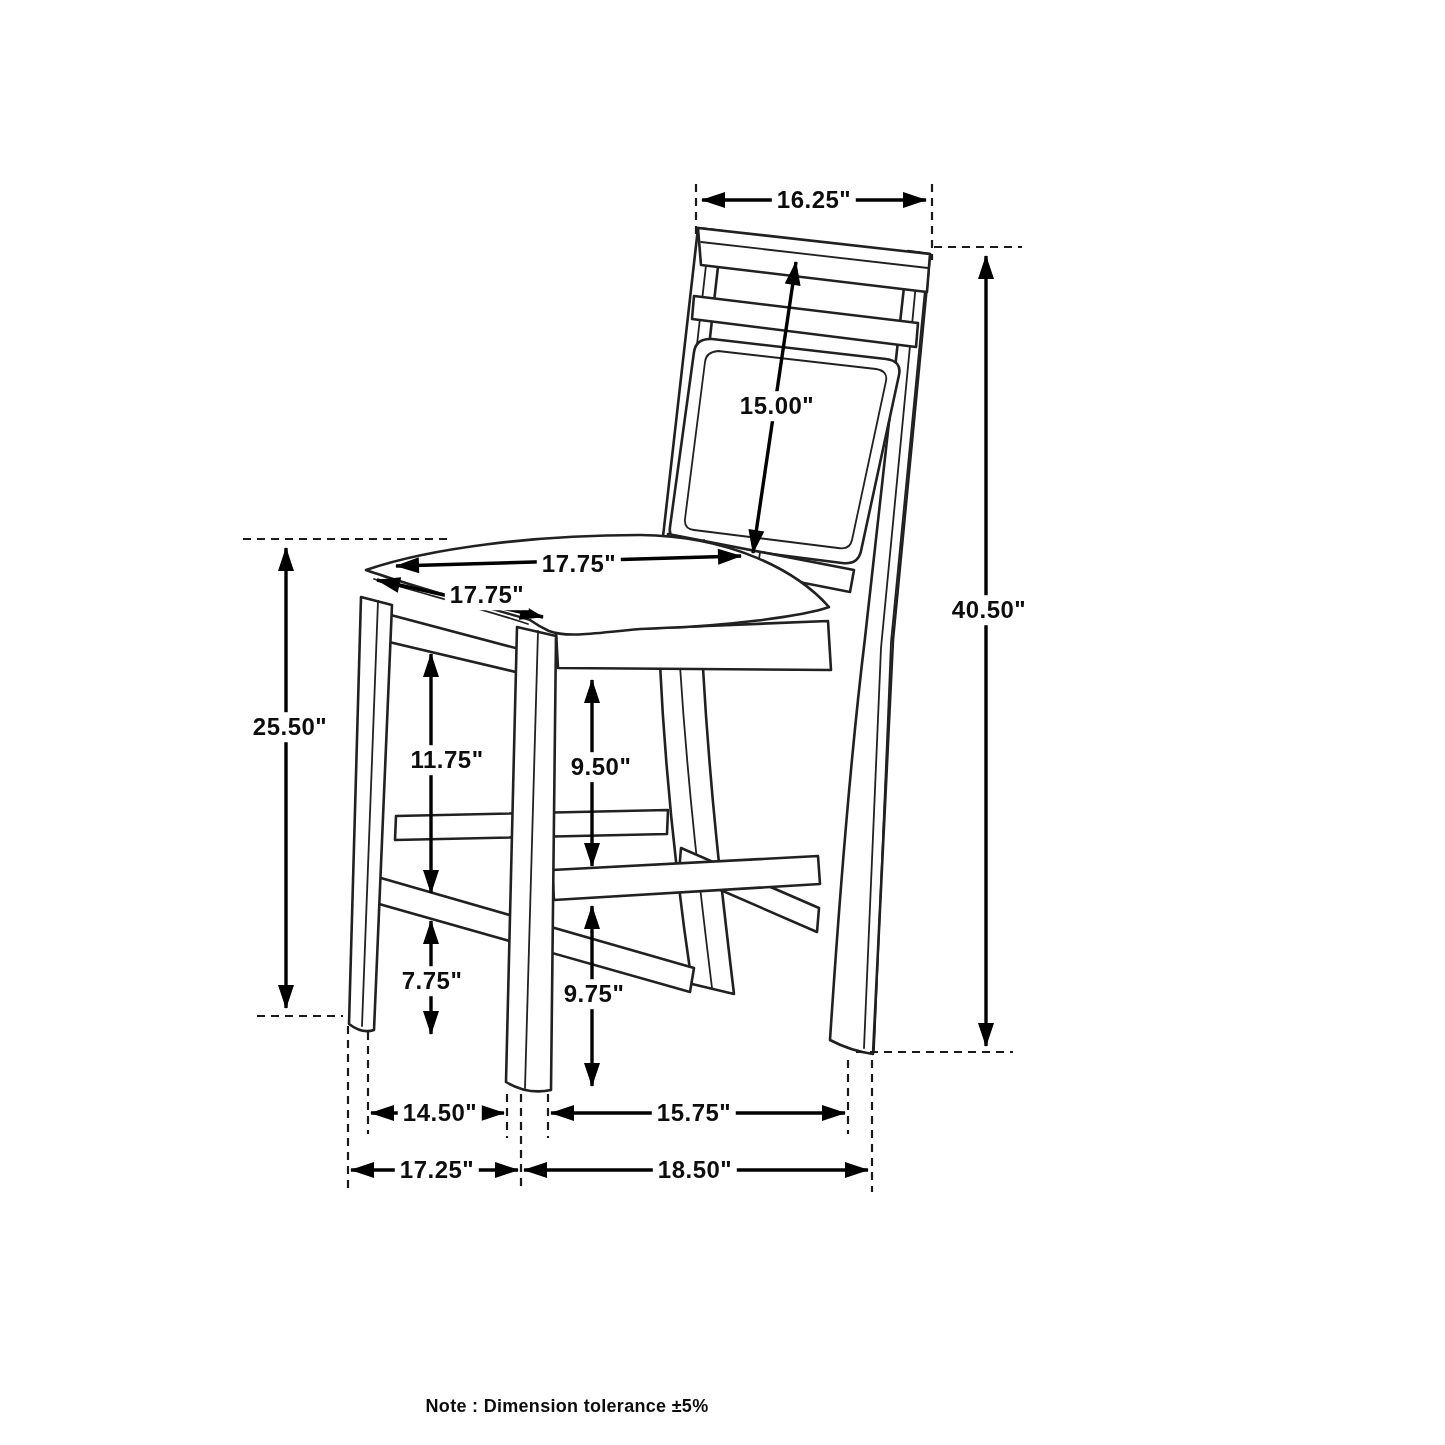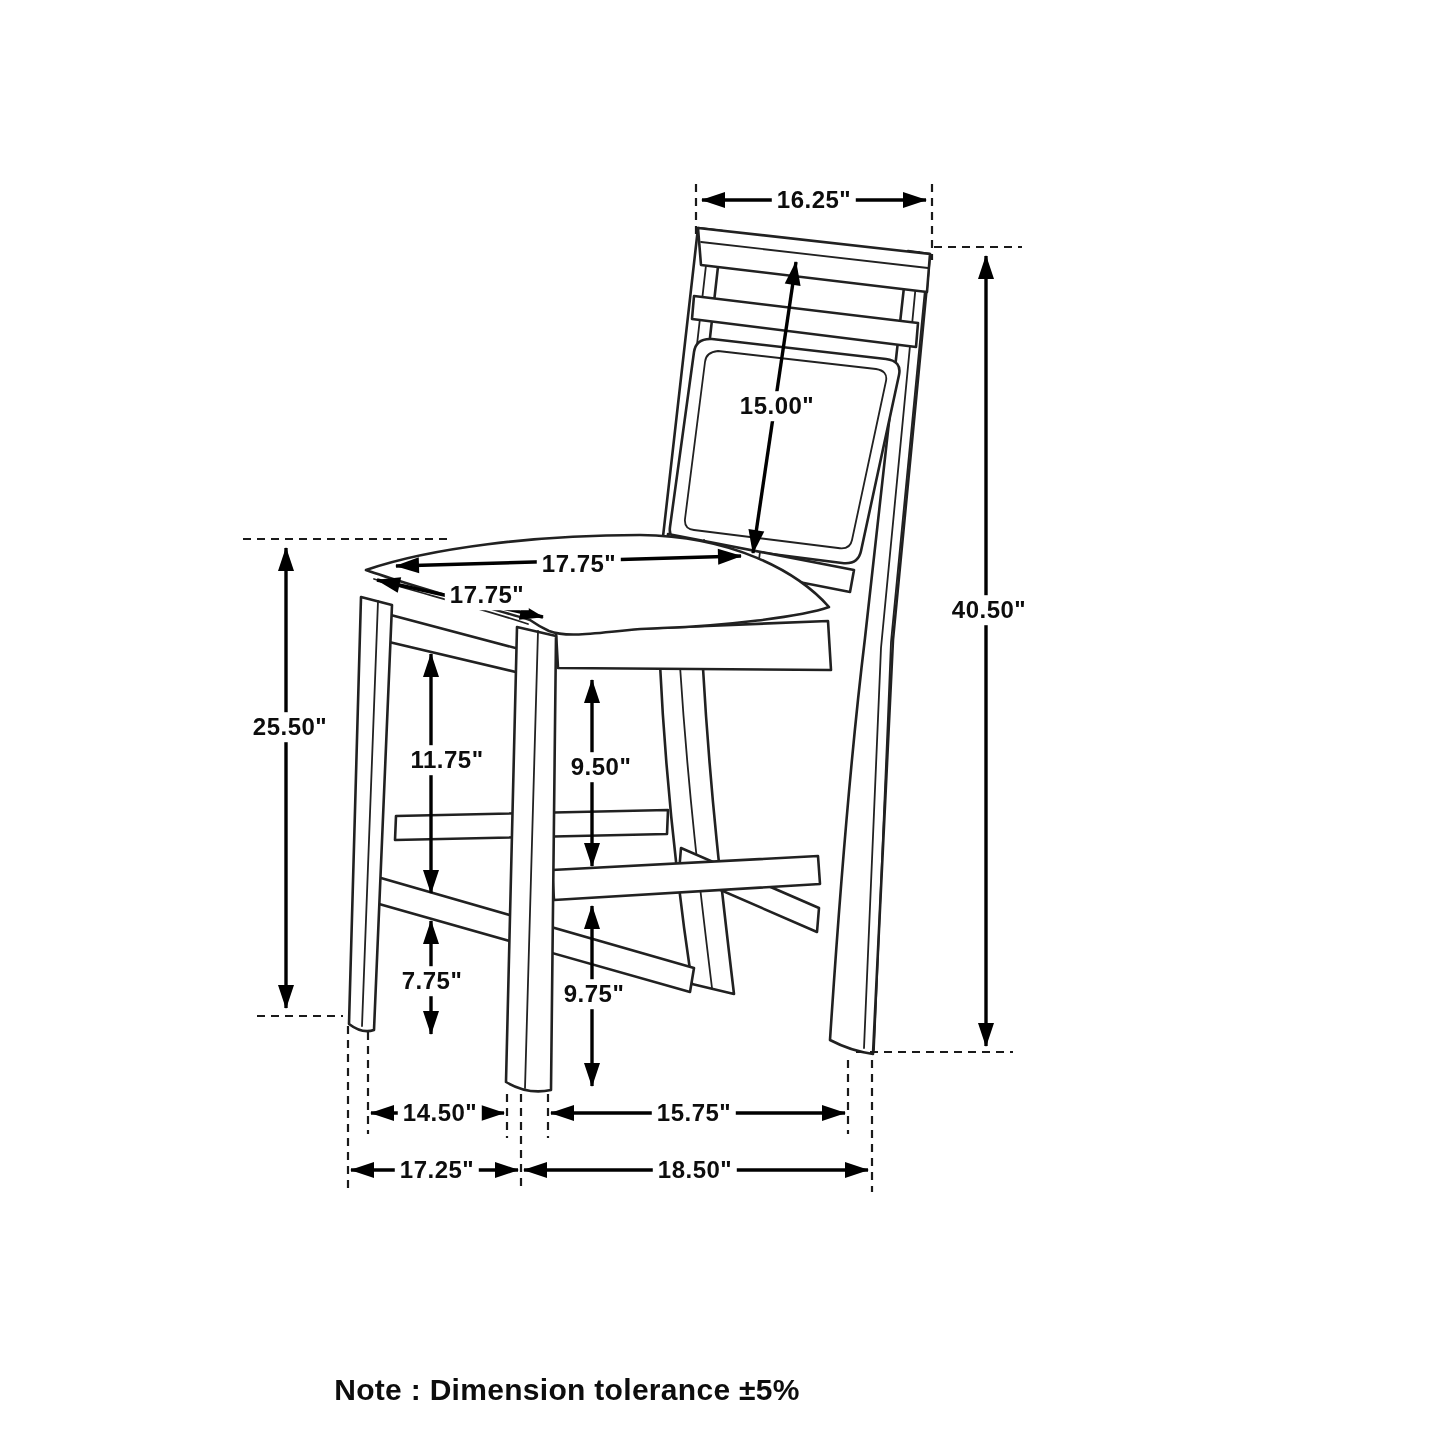--- a/index.html
+++ b/index.html
@@ -10,21 +10,21 @@
   .ch{fill:#ffffff;stroke:#212121;stroke-width:2.6;stroke-linejoin:round;}
   .chl{fill:none;stroke:#212121;stroke-width:1.8;stroke-linejoin:round;stroke-linecap:round;}
   
   .dash{stroke:#1a1a1a;stroke-width:2.2;stroke-dasharray:8 6;fill:none;}
   
   .dim{stroke:#000000;stroke-width:3.4;fill:none;}
   
   .lbl{position:absolute;transform:translate(-50%,-50%);background:#ffffff;
        color:#0d0d0d;font-weight:bold;font-size:24px;line-height:1.15;
        padding:1px 5px;white-space:nowrap;letter-spacing:0.5px;}
-  .note{font-size:30px;letter-spacing:0.3px;}
+  .note{font-size:18px;letter-spacing:0.3px;margin-top:16px;}
 </style>
 </head>
 <body>
 
 <div class="canvas">
 
 <svg width="1445" height="1445" viewBox="0 0 1445 1445">
   <defs>
     <marker id="mE" markerUnits="userSpaceOnUse" markerWidth="26" markerHeight="18" refX="24" refY="9" orient="auto">
       <path d="M1,1 L25,9 L1,17 Z" fill="#000"></path>

